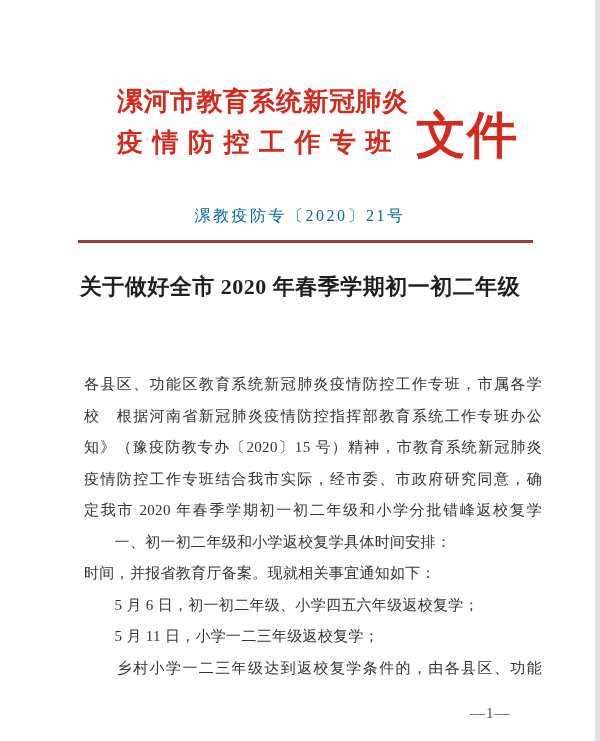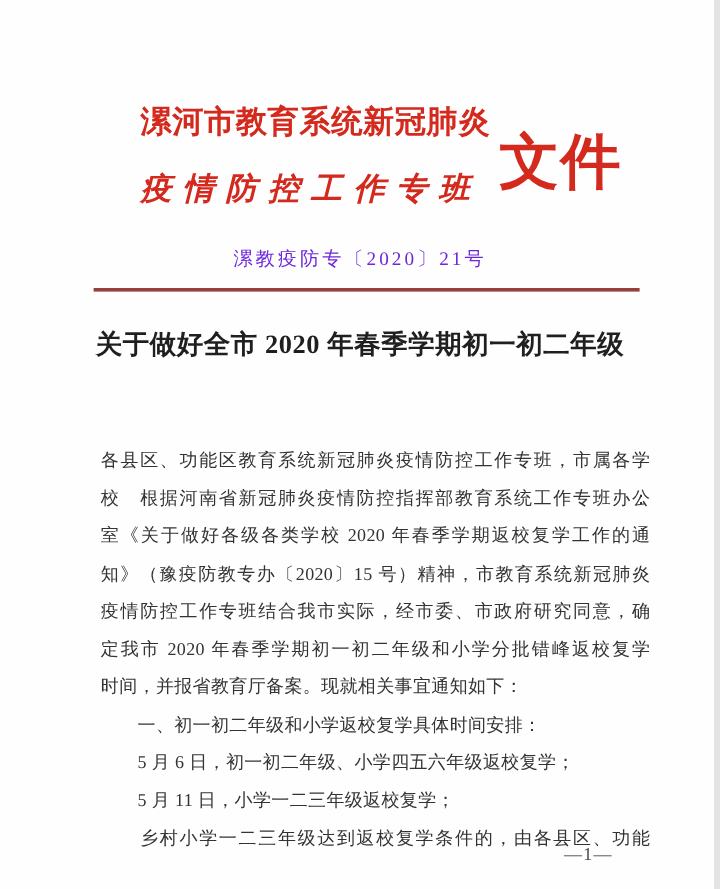--- a/index.html
+++ b/index.html
@@ -26,40 +26,39 @@
     font-weight: bold;
   }
   .agency-line1 {
     font-size: 26px;
     letter-spacing: 0.5px;
     white-space: nowrap;
   }
   .agency-line2 {
     font-size: 26px;
     letter-spacing: 9.5px;
-    margin-top: 21px;
+    margin-top: 6px;
     white-space: nowrap;
-    font-style: italic;
   }
   .doc-type {
     position: absolute;
     left: 416px; top: 102px;
     color: #d4291d;
     font-size: 50px;
     font-weight: bold;
     letter-spacing: 1px;
     white-space: nowrap;
   }
   
   .doc-number {
     position: absolute;
     left: 0; top: 206px;
     width: 600px;
     text-align: center;
-    color: #6d28d9;
+    color: #0369a1;
     font-size: 16px;
     letter-spacing: 2.5px;
   }
   
   .red-rule {
     position: absolute;
     left: 78px; top: 240px;
     width: 455px; height: 3px;
     background: #96403c;
   }
@@ -122,26 +121,25 @@
 
   <div class="red-rule"></div>
 
   <div class="doc-title">
     <div>关于做好全市 2020 年春季学期初一初二年级</div>
   </div>
 
   <div class="doc-body">
     <div class="body-line fill">各县区、功能区教育系统新冠肺炎疫情防控工作专班，市属各学校：</div>
     <div class="body-line fill">　　根据河南省新冠肺炎疫情防控指挥部教育系统工作专班办公</div>
-    <div class="body-line fill">室《关于做好各级各类学校 2020 年春季学期返校复学工作的通</div>
     <div class="body-line fill">知》（豫疫防教专办〔2020〕15 号）精神，市教育系统新冠肺炎</div>
     <div class="body-line fill">疫情防控工作专班结合我市实际，经市委、市政府研究同意，确</div>
     <div class="body-line fill">定我市 2020 年春季学期初一初二年级和小学分批错峰返校复学</div>
+    <div class="body-line">　　一、初一初二年级和小学返校复学具体时间安排：</div>
     <div class="body-line">时间，并报省教育厅备案。现就相关事宜通知如下：</div>
-    <div class="body-line">　　一、初一初二年级和小学返校复学具体时间安排：</div>
     <div class="body-line">　　5 月 6 日，初一初二年级、小学四五六年级返校复学；</div>
     <div class="body-line">　　5 月 11 日，小学一二三年级返校复学；</div>
     <div class="body-line fill">　　乡村小学一二三年级达到返校复学条件的，由各县区、功能</div>
   </div>
 
   <div class="page-number">—1—</div>
 
 </div>
 
 </body></html>

